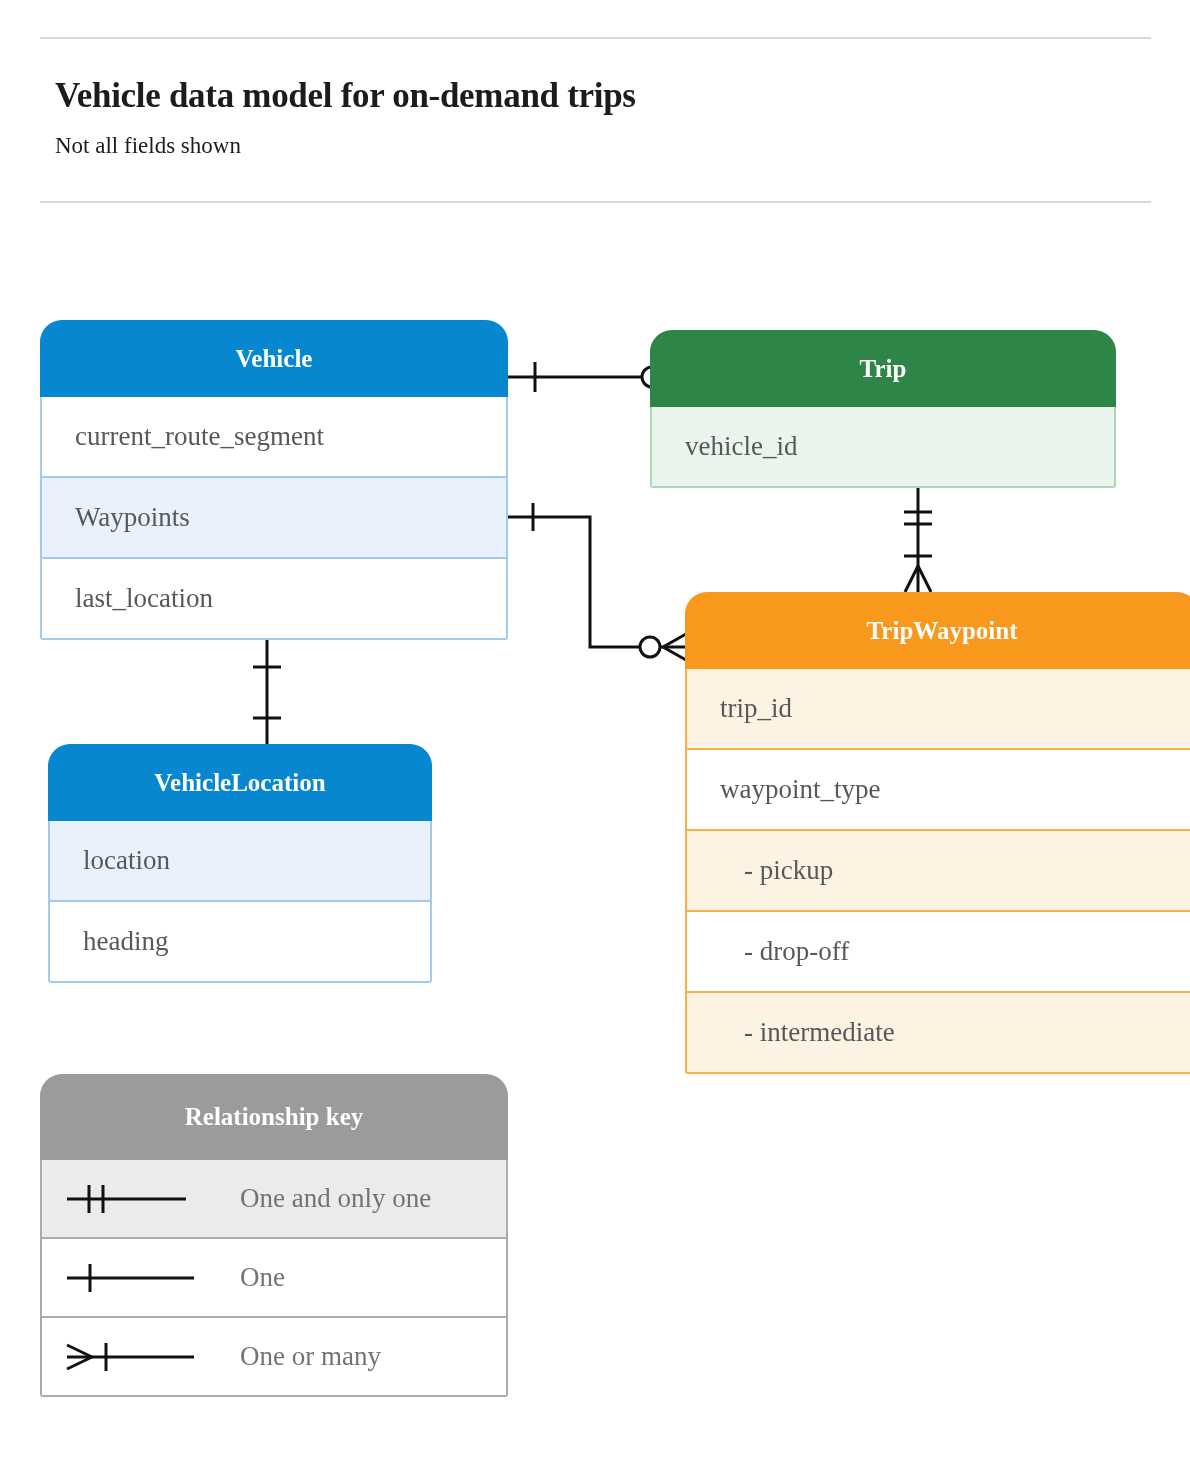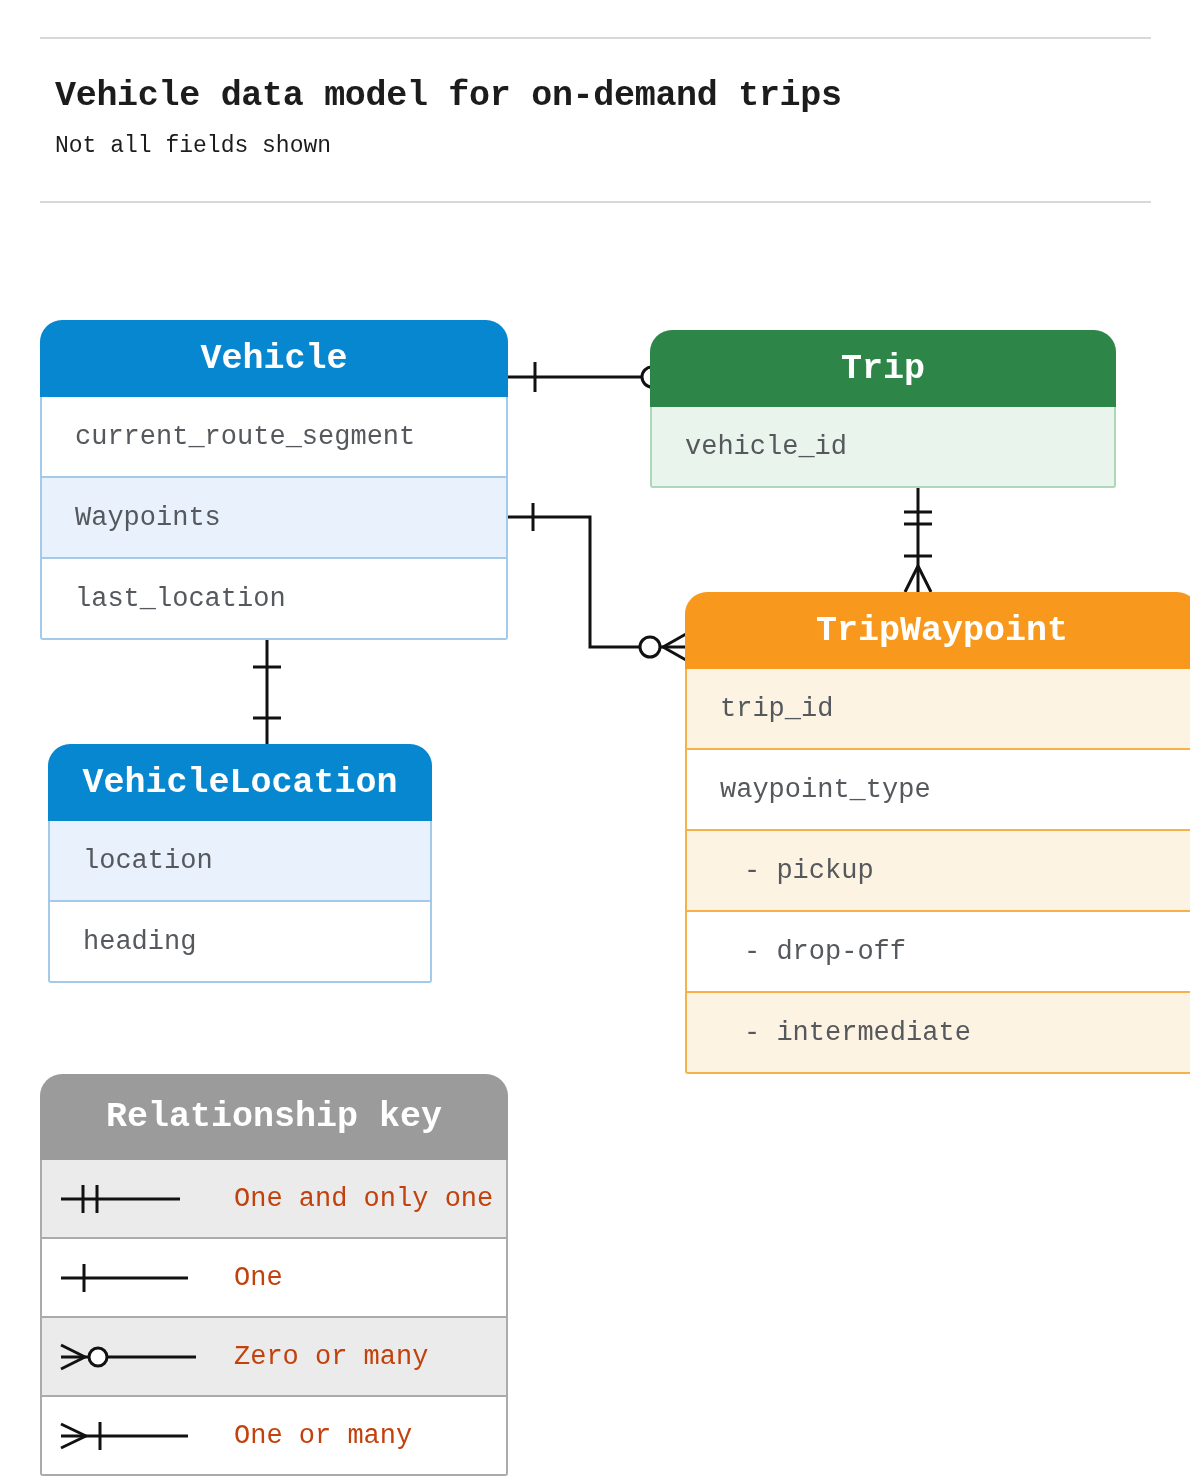--- a/index.html
+++ b/index.html
@@ -1,41 +1,41 @@
 <!DOCTYPE html>
 <html><head>
 <meta charset="utf-8">
 <style>
   html,body{margin:0;padding:0;background:#fff;}
   .canvas{
     position:relative;
     width:1190px;height:1480px;
     background:#fff;
-    font-family:Liberation Mono, monospace;
+    font-family:Liberation Serif, serif;
     overflow:hidden;
   }
   .divider{position:absolute;left:40px;width:1111px;height:2px;background:#d8d8d8;}
   .divider.d1{top:37px;}
   .divider.d2{top:201px;}
   .page-title{
     position:absolute;left:55px;top:76px;margin:0;
     font-size:35px;font-weight:700;color:#1c1c1c;letter-spacing:-0.3px;
   }
   .page-subtitle{
     position:absolute;left:55px;top:133px;
     font-size:23px;color:#1c1c1c;
   }
 
   .connectors{position:absolute;left:0;top:0;z-index:1;}
 
   .entity{position:absolute;z-index:2;}
   .entity .thead{
     height:77px;border-radius:22px 22px 0 0;
     display:flex;align-items:center;justify-content:center;
-    color:#fff;font-size:35px;font-weight:700;
+    color:#fff;font-size:25px;font-weight:700;
   }
   .entity .rows{
     background:#fff;border:2px solid var(--bc);border-top:none;
     border-radius:0 0 3px 3px;
   }
   .entity .row{
     height:79px;display:flex;align-items:center;
     padding-left:33px;font-size:27px;color:#55585c;
   }
   .entity .row + .row{border-top:2px solid var(--bc);}
@@ -46,21 +46,21 @@
   .t-vehicle .thead{background:#0887d1;}
   .t-vehiclelocation{left:48px;top:744px;width:384px;--bc:#a3cbe9;--alt:#e9f1fc;}
   .t-vehiclelocation .thead{background:#0887d1;}
   .t-trip{left:650px;top:330px;width:466px;--bc:#aed6b8;--alt:#e9f4ec;}
   .t-trip .thead{background:#2d8647;}
   .t-tripwaypoint{left:685px;top:592px;width:514px;--bc:#f8b14a;--alt:#fdf3e2;}
   .t-tripwaypoint .thead{background:#f8991d;}
 
   .t-key{left:40px;top:1074px;width:468px;--bc:#ababab;--alt:#ebebeb;}
   .t-key .thead{background:#9b9b9b;height:86px;}
-  .t-key .row{height:77px;padding-left:16px;color:#c2410c;}
+  .t-key .row{height:77px;padding-left:22px;color:#737373;}
   .t-key .row .sym{flex:0 0 150px;}
   .t-key .row .lbl{margin-left:26px;}
 </style>
 </head>
 <body>
 
 <div class="canvas">
 
   <div class="divider d1"></div>
   <h1 class="page-title">Vehicle data model for on-demand trips</h1>
@@ -147,30 +147,20 @@
       </div>
       <div class="row">
         <svg class="sym" width="150" height="44" viewBox="0 0 150 44">
           <g stroke="#111" stroke-width="3" fill="none">
             <path d="M3 22 H130"></path>
               <path d="M26 8 V36"></path>
           </g>
         </svg>
         <span class="lbl">One</span>
       </div>
-      <div class="row alt">
-        <svg class="sym" width="150" height="44" viewBox="0 0 150 44">
-          <g stroke="#111" stroke-width="3" fill="none">
-            <path d="M3 22 H138"></path>
-            <path d="M3 10 L27 22 M3 34 L27 22"></path>
-            <circle cx="40" cy="22" r="9" fill="#fff"></circle>
-          </g>
-        </svg>
-        <span class="lbl">Zero or many</span>
-      </div>
       <div class="row">
         <svg class="sym" width="150" height="44" viewBox="0 0 150 44">
           <g stroke="#111" stroke-width="3" fill="none">
             <path d="M3 22 H130"></path>
             <path d="M3 10 L28 22 M3 34 L28 22"></path>
             <path d="M42 8 V36"></path>
           </g>
         </svg>
         <span class="lbl">One or many</span>
       </div>

